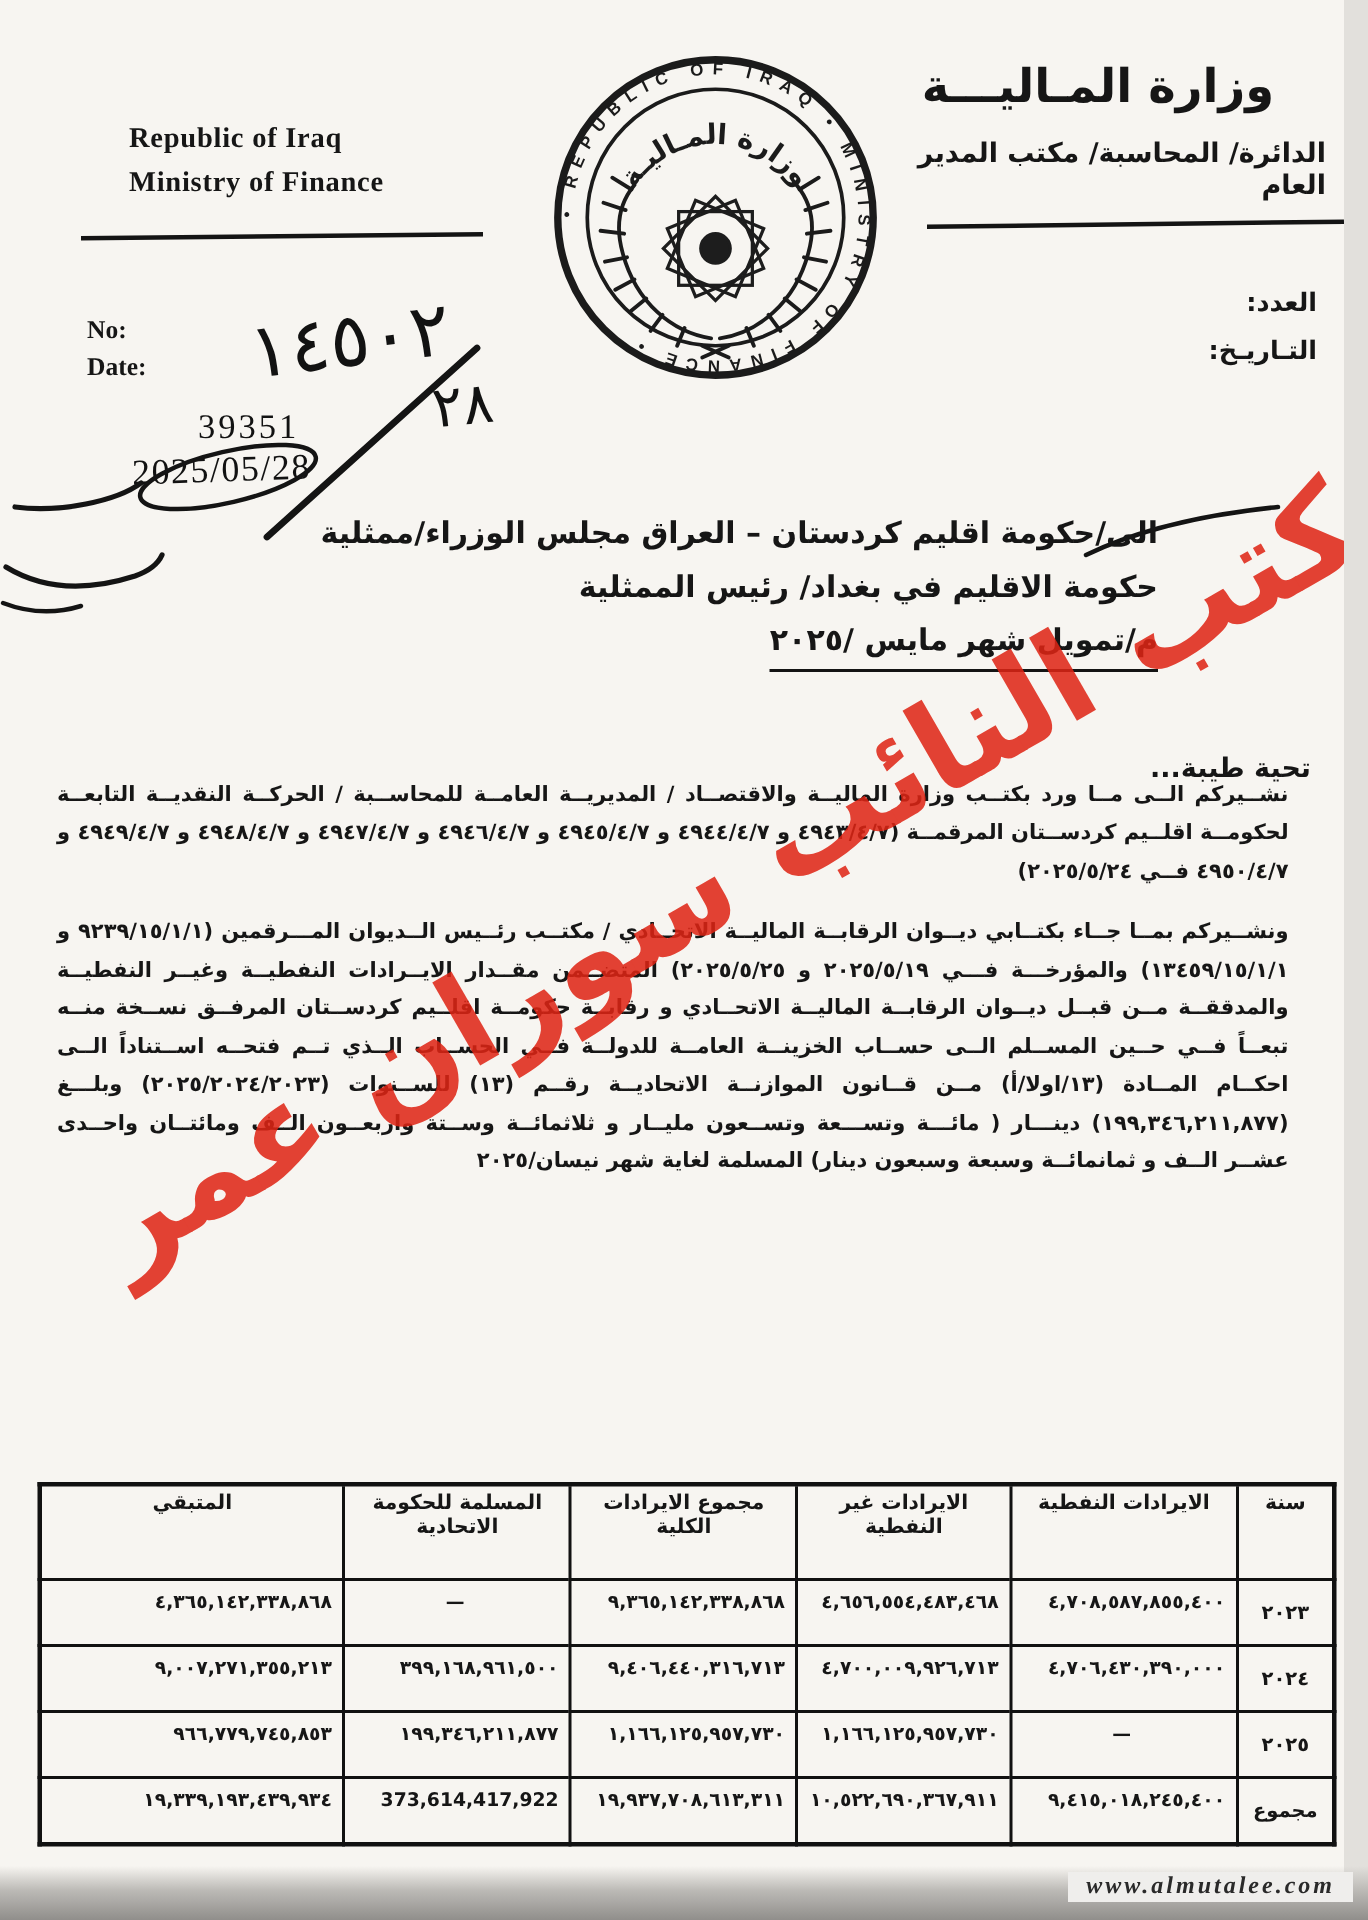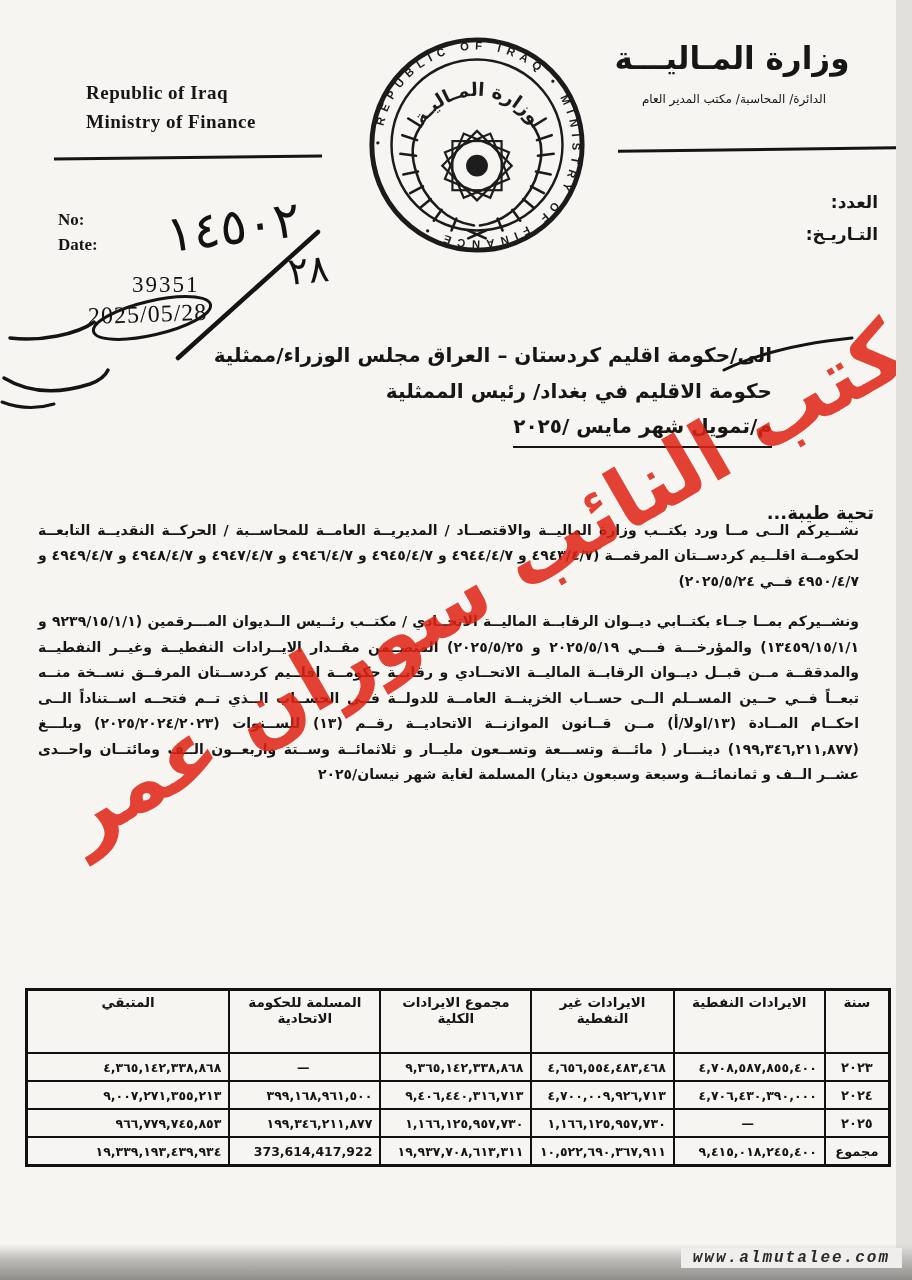--- a/index.html
+++ b/index.html
@@ -12,22 +12,22 @@
   .en-head{position:absolute;left:56px;top:78px;font-family:"Liberation Serif",serif;
         font-weight:bold;font-size:19px;line-height:1.55;letter-spacing:.5px;margin-left:30px;}
   .rule-left{position:absolute;left:54px;top:156px;width:268px;height:3px;background:#141414;
         transform:rotate(-.6deg);}
   .rule-right{position:absolute;left:618px;top:148px;width:278px;height:3px;background:#141414;
         transform:rotate(-.7deg);}
   .no-date{position:absolute;left:58px;top:208px;font-family:"Liberation Serif",serif;
         font-weight:bold;font-size:17px;line-height:1.45;}
   .ar-ministry{position:absolute;right:30px;top:40px;width:300px;direction:rtl;text-align:center;
         font-size:31px;font-weight:bold;letter-spacing:1px;}
-  .ar-dept{position:absolute;right:28px;top:92px;width:300px;direction:rtl;text-align:center;
-        font-size:12px;font-weight:normal;}
+  .ar-dept{position:absolute;right:28px;top:92px;width:300px;direction:rtl;text-align:right;
+        font-size:18px;font-weight:bold;}
   .ar-no{position:absolute;right:34px;top:186px;direction:rtl;font-size:17px;font-weight:bold;line-height:1.9;}
   
   .seal{position:absolute;left:364px;top:32px;}
   
   .hand{position:absolute;color:#121212;white-space:nowrap;}
   .hand-number{left:166px;top:198px;font-size:50px;letter-spacing:16px;transform:rotate(-7deg);direction:ltr;}
   .stamp-no{left:132px;top:272px;font-family:"Liberation Serif",serif;font-size:23px;letter-spacing:2px;}
   .stamp-date{left:88px;top:301px;font-family:"Liberation Serif",serif;font-size:24px;
         letter-spacing:1px;transform:rotate(-2deg);}
   .hand-note{left:288px;top:248px;font-size:38px;transform:rotate(-6deg);direction:ltr;}
@@ -40,31 +40,31 @@
   .greeting{position:absolute;right:38px;top:466px;direction:rtl;font-size:18px;font-weight:bold;margin-top:36px;}
   .bodytext{position:absolute;left:38px;right:53px;top:518px;direction:rtl;text-align:justify;
         font-size:14px;font-weight:bold;line-height:1.82;}
   .bodytext p{margin:0 0 15px 0;}
   .bodytext p.p2{margin-bottom:17px;}
   
   .tbl{position:absolute;left:25px;right:21px;top:988px;direction:rtl;}
   table{width:100%;border-collapse:collapse;border:3px solid #111;}
   th,td{border:2px solid #111;font-weight:bold;}
   th{font-size:13.5px;padding:3px 4px 26px 4px;vertical-align:top;text-align:center;}
-  td{font-size:12.5px;height:24px;padding:1px 7px 1px 4px;text-align:right;}
+  td{font-size:12.5px;height:24px;padding:1px 7px 17px 4px;text-align:right;}
   td.year{text-align:center;padding:1px 2px;font-size:13px;}
   td.num{direction:ltr;unicode-bidi:embed;}
   td.dash{text-align:center;}
   
   .red-wm{position:absolute;left:-95px;top:505px;width:1200px;height:130px;line-height:130px;
         text-align:center;direction:rtl;transform:rotate(-30deg);font-size:84px;font-weight:bold;
         color:#df2414;opacity:.86;letter-spacing:2px;white-space:nowrap;pointer-events:none;}
   
   .site-wm{position:absolute;right:10px;bottom:12px;background:#efeeec;padding:1px 12px;
-        font-family:Liberation Mono, monospace;font-style:italic;font-weight:bold;font-size:16px;
+        font-family:Liberation Serif, serif;font-style:italic;font-weight:bold;font-size:16px;
         letter-spacing:2px;color:#2a2a2a;}
 </style>
 </head>
 <body>
 
 <div class="page">
 
   <div class="en-head">
     <div>Republic of Iraq</div>
     <div>Ministry of Finance</div>

